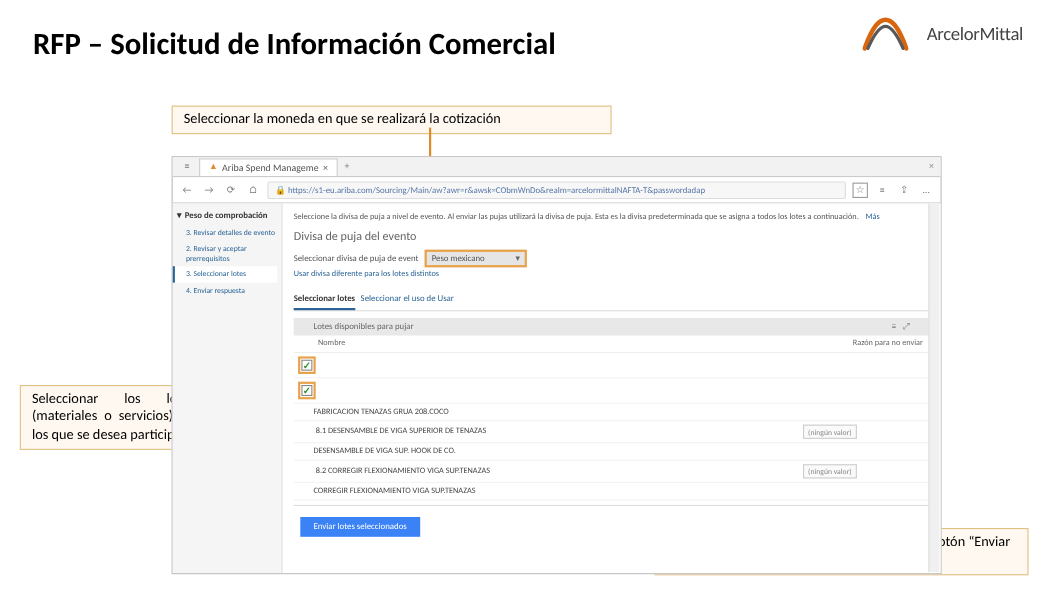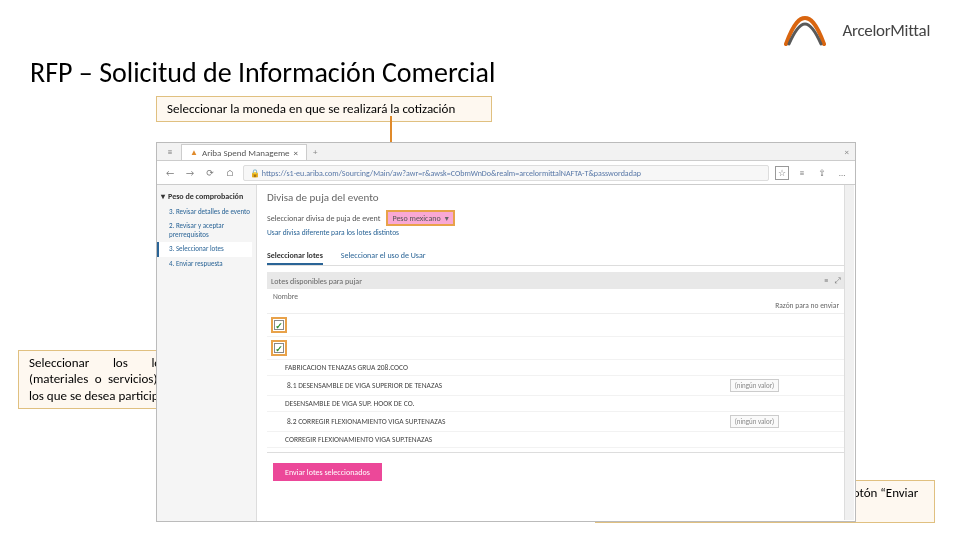--- a/index.html
+++ b/index.html
@@ -1,28 +1,28 @@
 <!DOCTYPE html>
 <html><head>
 <meta charset="utf-8">
 <style>
   * { box-sizing: border-box; margin: 0; padding: 0; }
   body { width: 960px; height: 540px; font-family: Calibri, Arial, sans-serif; background: #fff; position: relative; overflow: hidden; }
 
   
-  .title { position: absolute; left: 30px; top: 22px; font-size: 28px; font-weight: 400; color: #000; margin-top: 33px; }
+  .title { position: absolute; left: 30px; top: 22px; font-size: 28px; font-weight: 700; color: #000; }
 
   
   .logo { position: absolute; right: 30px; top: 12px; display: flex; align-items: center; gap: 17px; }
   .logo-mark { width: 42px; height: 36px; }
   .logo-text { font-size: 17px; color: #444; letter-spacing: -0.3px; }
 
   
   .callout { position: absolute; background: #fef8f0; border: 1px solid #e0c080; padding: 4px 10px; font-size: 13px; line-height: 1.25; }
-  .callout-top   { left: 156px; top: 96px; width: 336px; }
+  .callout-top   { left: 156px; top: 96px; width: 400px; }
   .callout-left  { left: 18px;  top: 350px; width: 170px; text-align: justify; text-align-last: left; }
   .callout-right { left: 595px; top: 480px; width: 340px; }
 
   
   .arrow-v { position: absolute; width: 2px; background: #e08a2a; }
   .arrow-v::after { content:""; position:absolute; bottom:-6px; left:-4px; border:5px solid transparent; border-top:8px solid #e08a2a; }
   .arrow-h { position: absolute; height: 2px; background: #e08a2a; }
   .arrow-h.right::after { content:""; position:absolute; right:-6px; top:-4px; border:5px solid transparent; border-left:8px solid #e08a2a; }
   .arrow-h.left::after { content:""; position:absolute; left:-6px; top:-4px; border:5px solid transparent; border-right:8px solid #e08a2a; }
   .arrow-top   { left: 390px; top: 116px; height: 138px; }
@@ -44,39 +44,39 @@
   .content-wrap { display: flex; height: calc(100% - 42px); }
   .sidebar { width: 100px; background: #f5f5f5; border-right: 1px solid #ddd; padding: 6px 4px; }
   .sb-title { font-size: 8px; font-weight: 600; color: #333; margin-bottom: 4px; display:flex; gap:3px; }
   .sb-item { font-size: 7px; color: #2a6496; padding: 3px 2px 3px 8px; line-height: 1.2; }
   .sb-item.active { border-left: 2px solid #2a6496; background: #fff; margin-left:-4px; padding-left:10px;}
   .main { flex: 1; background: #fff; padding: 4px 10px; position: relative; }
   .banner { font-size: 7.5px; color: #555; padding: 4px 0; display:flex; gap:6px; }
   .link   { color: #2a6496; }
   .section-h { font-size: 11px; color: #666; font-weight: 400; margin: 2px 0 6px; }
   .field-row { display: flex; align-items: center; gap: 6px; font-size: 8px; margin-bottom: 2px; }
-  .select { border: 2px solid #e8a24a; background: #f9a8d4; padding: 1px 4px; display: flex; align-items: flex-end; gap: 4px; height: 16px; }
+  .select { border: 2px solid #e8a24a; background: #e5e5e5; padding: 1px 4px; display: flex; align-items: flex-end; gap: 28px; height: 16px; }
   .chev-d { font-size: 8px; color: #666; }
   .sublink { font-size: 7.5px; color: #2a6496; margin-left: 0; }
-  .tabs-row { display: flex; gap: 18px; border-bottom: 1px solid #ddd; margin-top: 10px; font-size: 8px; }
+  .tabs-row { display: flex; gap: 5px; border-bottom: 1px solid #ddd; margin-top: 10px; font-size: 8px; }
   .tabs-row .t { padding: 3px 0; color: #2a6496; }
   .tabs-row .t.act { color: #333; font-weight: 600; border-bottom: 2px solid #2a6496; }
-  .lots-bar { background: #e8e8e8; padding: 3px 4px; font-size: 8px; color: #666; margin-top: 6px; display:flex; align-items:center; }
+  .lots-bar { background: #e8e8e8; padding: 3px 18px; font-size: 8px; color: #666; margin-top: 6px; display:flex; align-items:center; }
   .lots-icons { margin-left:auto; display:flex; gap:6px; color:#777; }
-  .table-h { display: flex; padding: 3px 6px; font-size: 7.5px; color: #666; border-bottom: 1px solid #eee; flex-direction: column; }
+  .table-h { display: flex; padding: 3px 6px; font-size: 7.5px; color: #666; border-bottom: 1px solid #eee; }
   .col-a { flex: 2.2 } .col-b { flex: 1; text-align: right; }
   .lot-row { display: flex; align-items: center; padding: 3px 4px; font-size: 7.5px; border-bottom: 1px solid #f2f2f2; }
   .chkwrap { border: 2px solid #e8a24a; padding: 1px; margin-right: 4px; }
   .chk { width: 10px; height: 10px; border: 1px solid #888; display:flex;align-items:center;justify-content:center;color:#2a8a2a;font-weight:700;font-size:9px;}
   .lot-name { flex: 2.2; color: #444; }
   .lot-val  { flex: 1; text-align: center; }
   .valbox { display:inline-block; border:1px solid #ccc; background:#fafafa; padding:1px 4px; color:#888; font-size:7px;}
   .indent { padding-left: 18px; }
   .actions { padding: 10px 6px; border-top:1px solid #ddd; margin-top:4px; }
-  .primary-btn { background: #ec4899; color: #fff; padding: 4px 12px; font-size: 8px; display: inline-block; }
+  .primary-btn { background: #3b82f6; color: #fff; padding: 4px 12px; font-size: 8px; display: inline-block; }
 
   
   .browser::after{content:"";position:absolute;right:1px;top:42px;bottom:1px;width:9px;background:#f0f0f0;border-left:1px solid #ddd;}
 </style>
 </head>
 <body>
 
 <div class="title">RFP – Solicitud de Información Comercial</div>
 
 <div class="logo">
@@ -127,20 +127,24 @@
         <span>▾</span>
         <span>Peso de comprobación</span>
       </div>
       <div class="sb-item">3. Revisar detalles de evento</div>
       <div class="sb-item">2. Revisar y aceptar prerrequisitos</div>
       <div class="sb-item active">3. Seleccionar lotes</div>
       <div class="sb-item">4. Enviar respuesta</div>
     </div>
 
     <div class="main">
+      <div class="banner">
+        <span>Seleccione la divisa de puja a nivel de evento. Al enviar las pujas utilizará la divisa de puja. Esta es la divisa predeterminada que se asigna a todos los lotes a continuación.</span>
+        <span class="link">Más</span>
+      </div>
       <div class="section-h">Divisa de puja del evento</div>
       <div class="field-row">
         <span>Seleccionar divisa de puja de event</span>
         <div class="select">
           <span>Peso mexicano</span>
           <span class="chev-d">▾</span>
         </div>
       </div>
       <div class="sublink">Usar divisa diferente para los lotes distintos</div>
 

